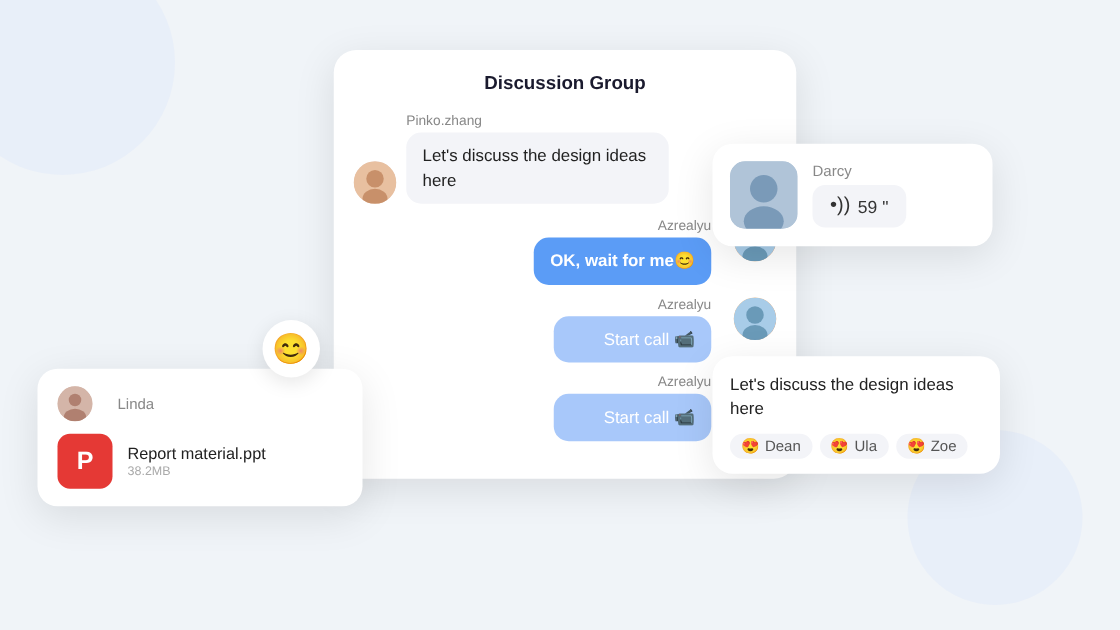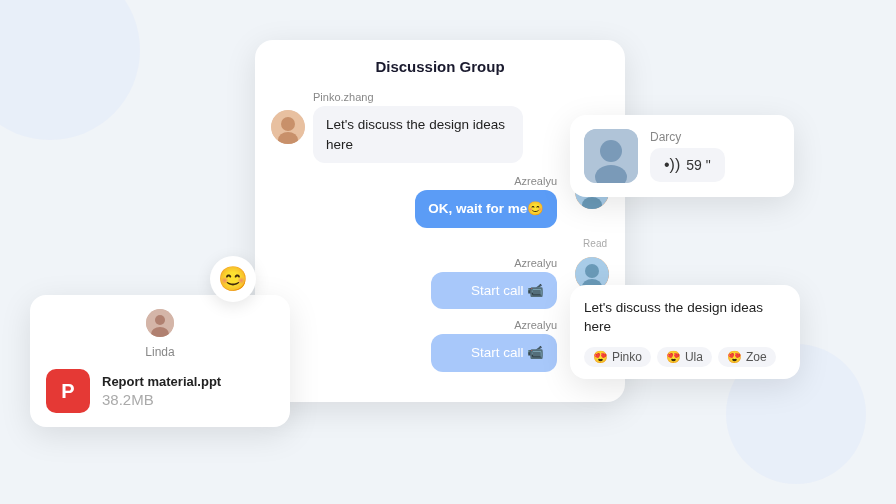--- a/index.html
+++ b/index.html
@@ -9,40 +9,40 @@
       background: #f0f4f8;
       font-family: -apple-system, BlinkMacSystemFont, 'Segoe UI', sans-serif;
       overflow: hidden;
       position: relative;
     }
 
     
     .main-chat {
       position: absolute;
       top: 40px;
-      left: 255px;
+      left: 267px;
       width: 370px;
       background: #fff;
       border-radius: 18px;
       box-shadow: 0 8px 32px rgba(0,0,0,0.10);
       padding: 18px 16px 20px 16px;
       z-index: 10;
     }
     .main-chat-title {
       text-align: center;
       font-weight: 700;
       font-size: 15px;
       color: #1a1a2e;
       margin-bottom: 16px;
     }
 
     
     .msg-row {
       display: flex;
-      align-items: center;
+      align-items: flex-end;
       margin-bottom: 12px;
     }
     .avatar {
       width: 34px;
       height: 34px;
       border-radius: 50%;
       overflow: hidden;
       flex-shrink: 0;
       background: #ddd;
       display: flex; align-items: center; justify-content: center;
@@ -137,23 +137,22 @@
       width: 260px;
       background: #fff;
       border-radius: 16px;
       box-shadow: 0 8px 32px rgba(0,0,0,0.10);
       padding: 14px 16px;
       z-index: 12;
     }
     .linda-top {
       display: flex;
       align-items: center;
-      gap: 8px;
+      gap: 20px;
       margin-bottom: 10px;
-      flex-direction: column;
     }
     .linda-avatar {
       width: 28px;
       height: 28px;
       border-radius: 50%;
       background: #d4b5a8;
       display: flex; align-items: center; justify-content: center;
       font-size: 14px;
       overflow: hidden;
     }
@@ -173,25 +172,25 @@
       border-radius: 10px;
       display: flex; align-items: center; justify-content: center;
       color: #fff;
       font-size: 20px;
       font-weight: bold;
       flex-shrink: 0;
     }
     .file-info {}
     .file-name {
       font-size: 13px;
-      font-weight: 700;
+      font-weight: 400;
       color: #222;
     }
     .file-size {
-      font-size: 15px;
+      font-size: 10px;
       color: #aaa;
       margin-top: 2px;
     }
 
     
     .emoji-float {
       position: absolute;
       width: 46px;
       height: 46px;
       background: #fff;
@@ -308,21 +307,20 @@
         <circle cx="17" cy="14" r="7" fill="#6a9ab8"></circle>
         <ellipse cx="17" cy="30" rx="10" ry="8" fill="#6a9ab8"></ellipse>
       </svg>
     </div>
     <div class="az-col">
       <span class="right-msg-sender">Azrealyu</span>
       <div class="msg-bubble blue">OK, wait for me😊</div>
     </div>
   </div>
 
-  <div class="read-label">Read</div>
 
   <div class="az-row">
     <div class="face-avatar">
       <svg width="34" height="34" viewBox="0 0 34 34">
         <circle cx="17" cy="17" r="17" fill="#a8cce8"></circle>
         <circle cx="17" cy="14" r="7" fill="#6a9ab8"></circle>
         <ellipse cx="17" cy="30" rx="10" ry="8" fill="#6a9ab8"></ellipse>
       </svg>
     </div>
     <div class="az-col">
@@ -391,21 +389,21 @@
 
 <div class="emoji-float" style="top:256px;left:210px;">
   <span>😊</span>
 </div>
 
 <div class="discuss-card">
   <div class="discuss-text">Let's discuss the design ideas here</div>
   <div class="react-row">
     <div class="react-chip">
       <span>😍</span>
-      <span>Pinko</span>
+      <span>Dean</span>
     </div>
     <div class="react-chip">
       <span>😍</span>
       <span>Ula</span>
     </div>
     <div class="react-chip">
       <span>😍</span>
       <span>Zoe</span>
     </div>
   </div>

